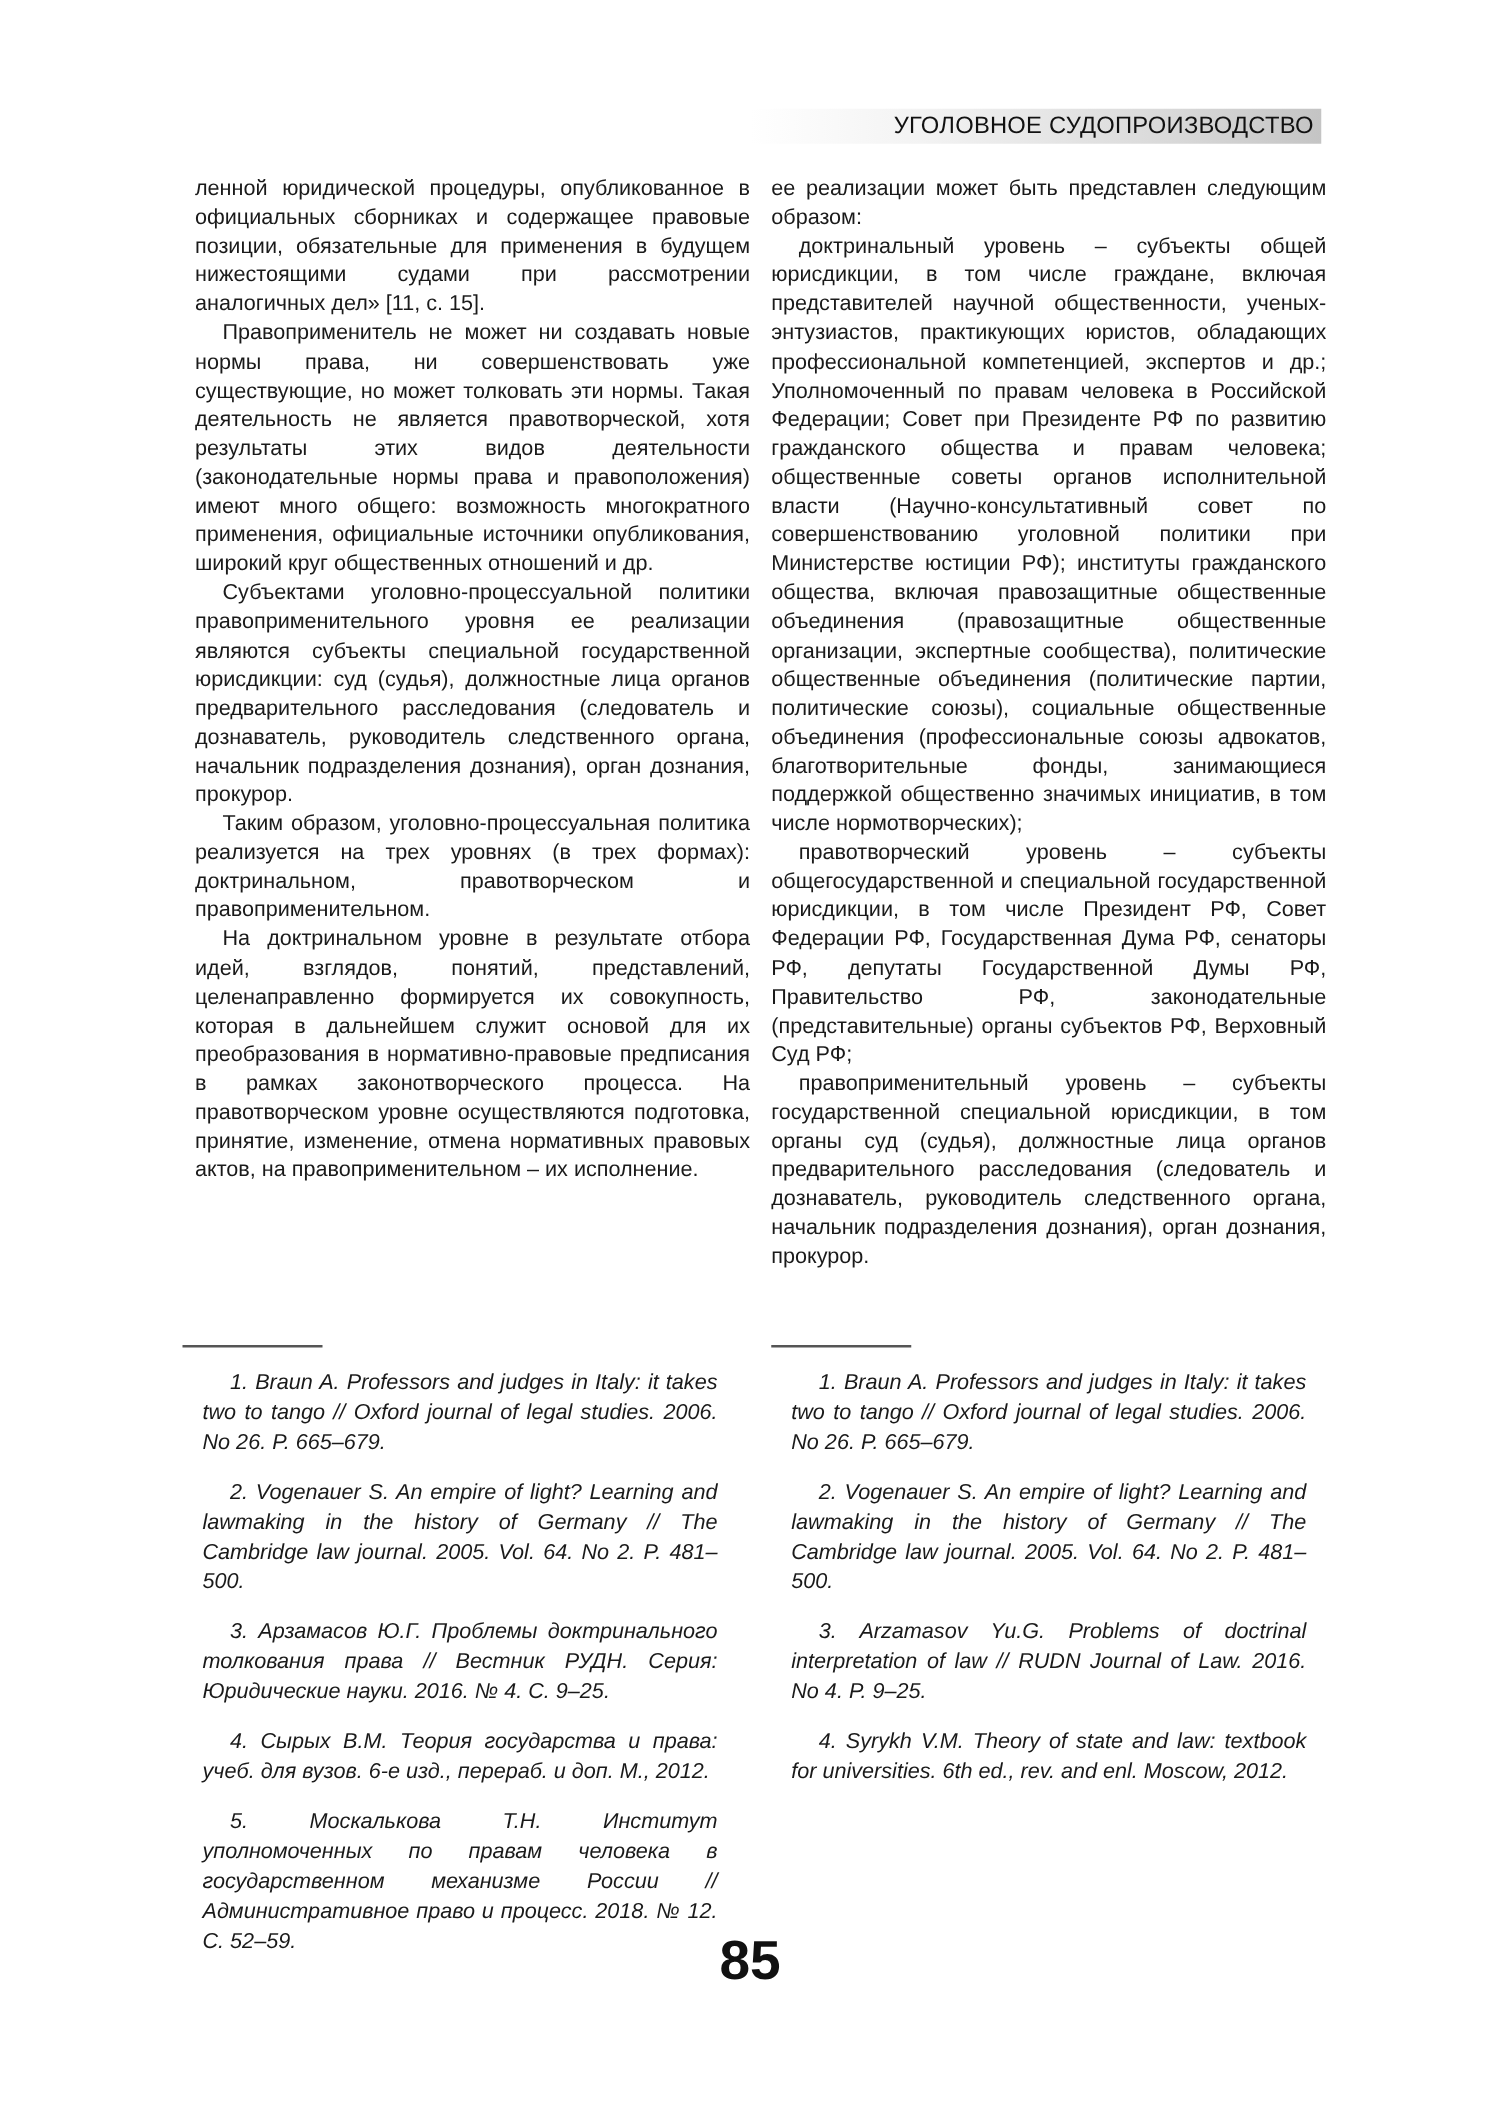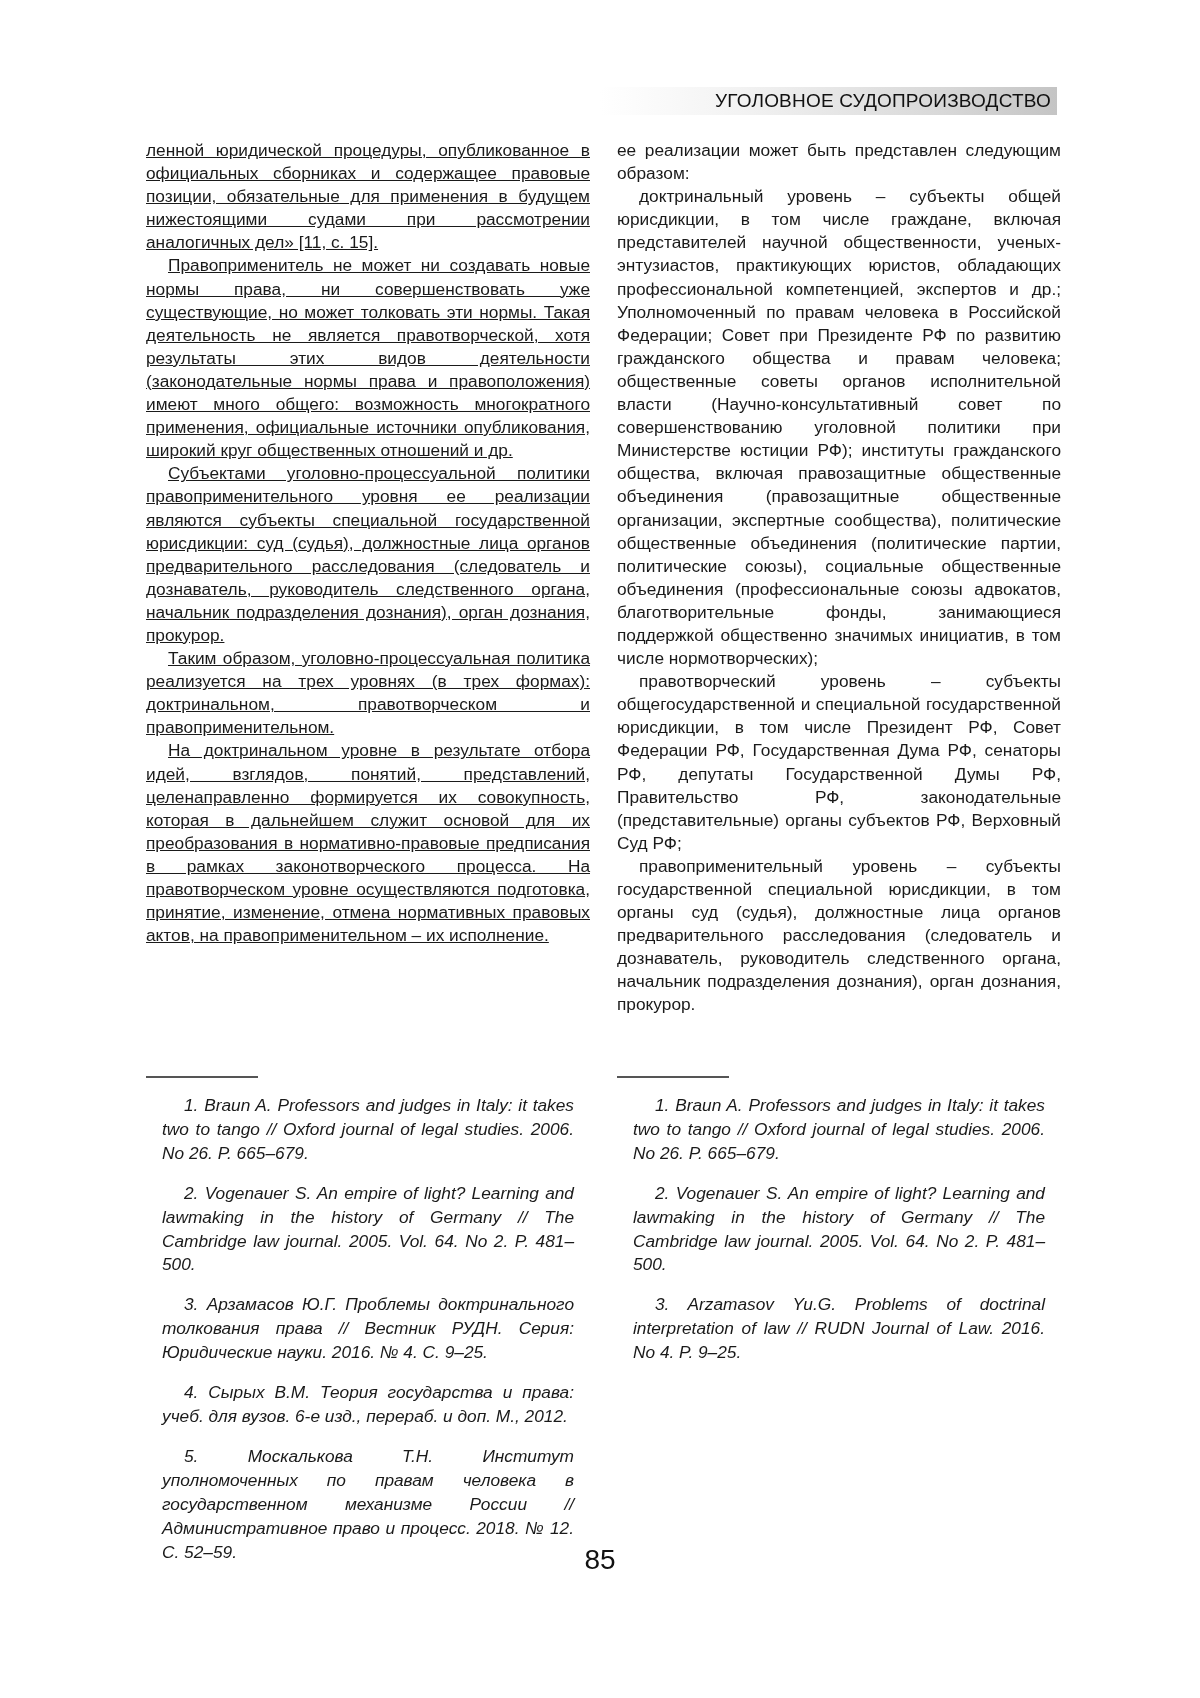--- a/index.html
+++ b/index.html
@@ -30,21 +30,21 @@
       text-align: center;
     }
     .column {
       position: absolute;
       top: 139px;
       width: 444px;
       font-size: 17.3px;
       line-height: 23.1px;
       text-align: justify;
     }
-    .col-left { left: 146px; text-decoration: underline; }
+    .col-left { left: 156px; }
     .col-right { left: 617px; }
     .column p {
       margin: 0;
       text-indent: 22px;
       hyphens: manual;
     }
     .column p.no-indent { text-indent: 0; }
     .footnotes {
       position: absolute;
       top: 1076px;
@@ -65,22 +65,22 @@
       line-height: 23.9px;
       text-align: justify;
       text-indent: 22px;
     }
     .page-number {
       position: absolute;
       top: 1544px;
       left: 0;
       width: 1200px;
       text-align: center;
-      font-size: 28px;
-      font-weight: normal;
+      font-size: 44px;
+      font-weight: bold;
       color: #111;
     }
   </style>
 </head>
 <body>
 
 <div class="running-head">
   <span>УГОЛОВНОЕ СУДОПРОИЗВОДСТВО</span>
 </div>
 
@@ -106,15 +106,16 @@
   <p>3. Арзамасов Ю.Г. Проблемы доктринального толкования права // Вестник РУДН. Серия: Юридические науки. 2016. № 4. С. 9–25.</p>
   <p>4. Сырых В.М. Теория государства и права: учеб. для вузов. 6-е изд., перераб. и доп. М., 2012.</p>
   <p>5. Москалькова Т.Н. Институт уполномоченных по правам человека в государственном механизме России // Административное право и процесс. 2018. № 12. С. 52–59.</p>
 </div>
 
 <div class="footnotes fn-right">
   <div class="footnote-rule"></div>
   <p>1. Braun A. Professors and judges in Italy: it takes two to tango // Oxford journal of legal studies. 2006. No 26. P. 665–679.</p>
   <p>2. Vogenauer S. An empire of light? Learning and lawmaking in the history of Germany // The Cambridge law journal. 2005. Vol. 64. No 2. P. 481–500.</p>
   <p>3. Arzamasov Yu.G. Problems of doctrinal interpretation of law // RUDN Journal of Law. 2016. No 4. P. 9–25.</p>
+  <p>4. Syrykh V.M. Theory of state and law: textbook for universities. 6th ed., rev. and enl. Moscow, 2012.</p>
 </div>
 
 <div class="page-number">85</div>
 
 </body></html>

